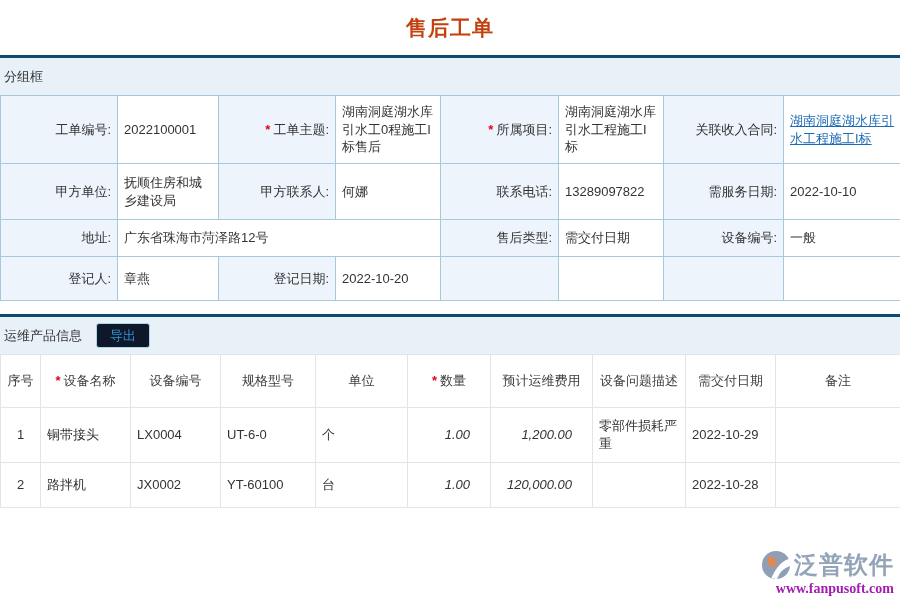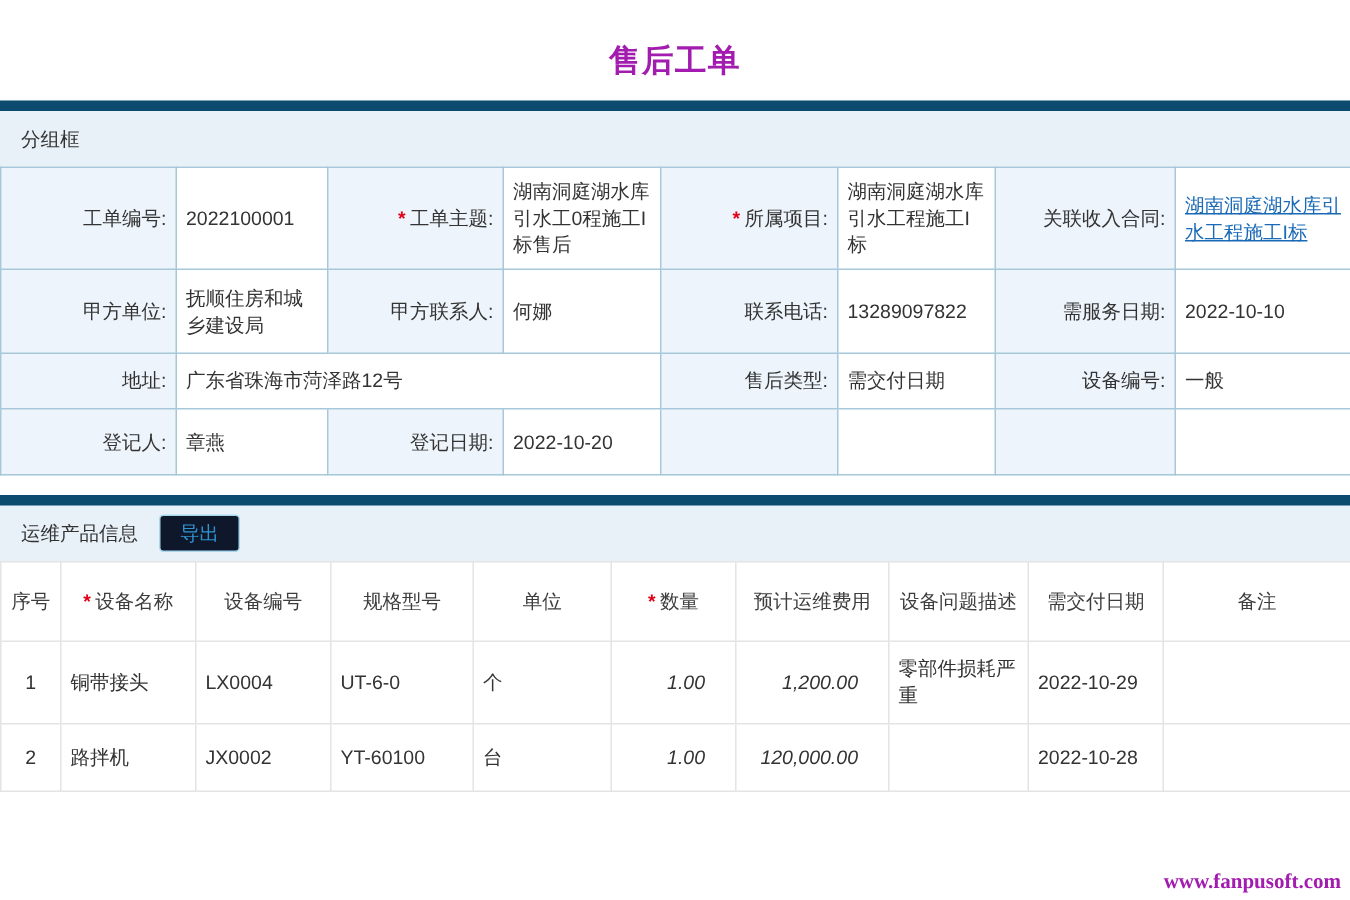--- a/index.html
+++ b/index.html
@@ -2,26 +2,26 @@
 <html><head>
 <meta charset="utf-8">
 <style>
   html,body { margin:0; padding:0; }
   body {
     width:900px; height:600px; position:relative; background:#fff;
     font-family:"Liberation Sans","DejaVu Sans",sans-serif;
     font-size:13px; color:#333; overflow:hidden;
   }
   .page-title {
-    text-align:center; font-size:21px; font-weight:bold; color:#a21caf;
-    padding:26px 0 13px 0; letter-spacing:1px;
+    text-align:center; font-size:21px; font-weight:bold; color:#c2410c;
+    padding:14px 0 13px 0; letter-spacing:1px;
   }
   .section-bar {
-    background:#e9f1f8; border-top:7px solid #0c4a6e;
-    height:37px; display:flex; align-items:center; padding-left:14px;
+    background:#e9f1f8; border-top:3px solid #0c4a6e;
+    height:37px; display:flex; align-items:center; padding-left:4px;
     color:#333; font-size:13px;
   }
   .export-btn {
     display:inline-block; margin-left:14px; padding:4px 13px;
     background:#0f172a; border:1px solid #a9d7ee; border-radius:3px;
     color:#2d94d2; font-size:13px; cursor:pointer; line-height:1.2;
   }
   table.form { width:900px; border-collapse:collapse; table-layout:fixed; }
   table.form td {
     border:1px solid #a6c8da; padding:2px 6px; vertical-align:middle;
@@ -176,14 +176,22 @@
     <td class="ta-r">120,000.00</td>
     <td></td>
     <td>2022-10-28</td>
     <td></td>
   </tr>
 </tbody>
     </table>
 </div>
 
 <div class="footer">
+  <div class="brand-row">
+    <svg class="logo-svg" viewBox="0 0 32 32" xmlns="http://www.w3.org/2000/svg">
+      <circle cx="16" cy="16" r="15" fill="#8fa0b6"></circle>
+      <path d="M11 30 Q19 12 31 9 L31 17 Q21 20 17 31 Z" fill="#ffffff"></path>
+      <path d="M9 7 Q18 6 16 17 Q7 20 7 12 Q7 8 9 7 Z" fill="#dd8a57"></path>
+    </svg>
+    <span class="brand-name">泛普软件</span>
+  </div>
   <div class="site">www.fanpusoft.com</div>
 </div>
 
 </body></html>

